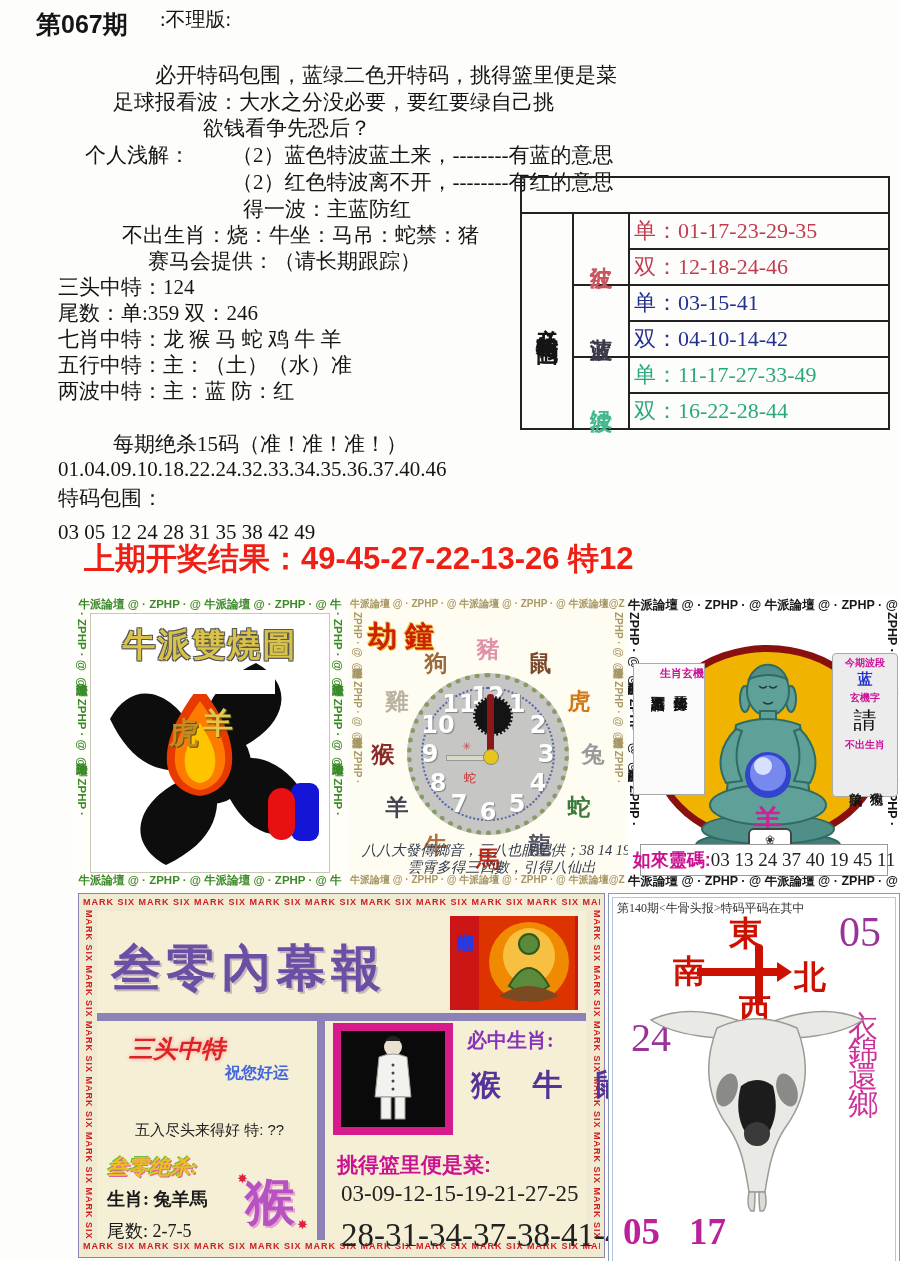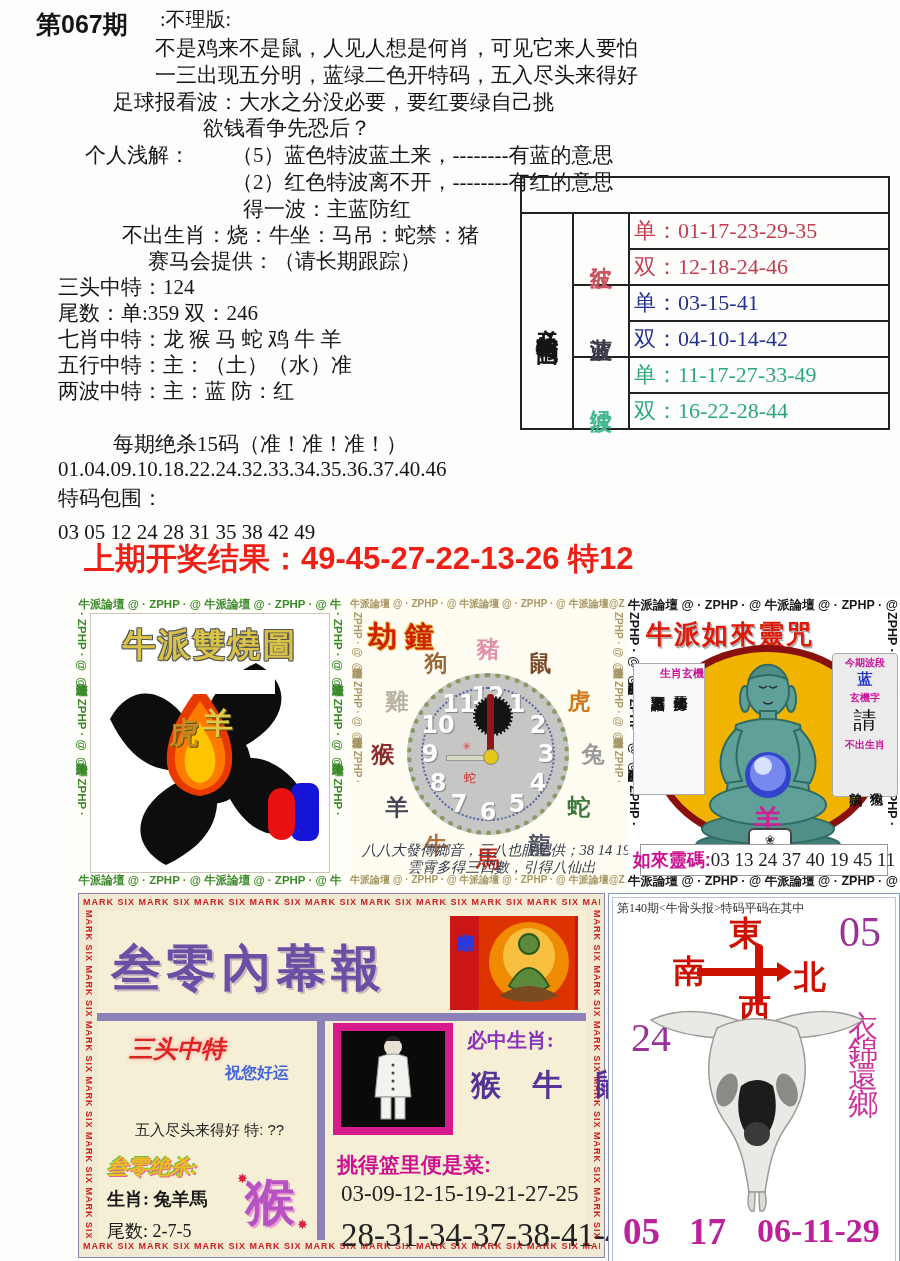--- a/index.html
+++ b/index.html
@@ -147,26 +147,25 @@
          color:#cc3399;letter-spacing:26px;}
   .sk-bot{font-size:37px;color:#bb2299;font-weight:bold;}
 </style>
 </head>
 <body>
 
 <div id="page">
 
   <span class="abs issue" style="left:36px;top:8px">第067期</span>
   <span class="abs edition" style="left:160px;top:6px">:不理版:</span>
-  <span class="abs tl" style="left:155px;top:34px">不是鸡来不是鼠，人见人想是何肖，可见它来人要怕</span>
-  <span class="abs tl" style="left:155px;top:61px">一三出现五分明，蓝绿二色开特码，五入尽头来得好</span>
+  <span class="abs tl" style="left:155px;top:61px">必开特码包围，蓝绿二色开特码，挑得篮里便是菜</span>
   <span class="abs tl" style="left:113px;top:88px">足球报看波：大水之分没必要，要红要绿自己挑</span>
   <span class="abs tl" style="left:203px;top:114px">欲钱看争先恐后？</span>
   <span class="abs tl" style="left:85px;top:141px">个人浅解：</span>
-  <span class="abs tl" style="left:232px;top:141px">（5）蓝色特波蓝土来，--------有蓝的意思</span>
+  <span class="abs tl" style="left:232px;top:141px">（2）蓝色特波蓝土来，--------有蓝的意思</span>
   <span class="abs tl" style="left:232px;top:168px">（2）红色特波离不开，--------有红的意思</span>
   <span class="abs tl" style="left:243px;top:195px">得一波：主蓝防红</span>
   <span class="abs tl" style="left:122px;top:221px">不出生肖：烧：牛坐：马吊：蛇禁：猪</span>
   <span class="abs tl" style="left:148px;top:247px">赛马会提供：（请长期跟踪）</span>
   <span class="abs tl" style="left:58px;top:273px">三头中特：124</span>
   <span class="abs tl" style="left:58px;top:299px">尾数：单:359 双：246</span>
   <span class="abs tl" style="left:58px;top:325px">七肖中特：龙 猴 马 蛇 鸡 牛 羊</span>
   <span class="abs tl" style="left:58px;top:351px">五行中特：主：（土）（水）准</span>
   <span class="abs tl" style="left:58px;top:377px">两波中特：主：蓝 防：红</span>
   <span class="abs tl" style="left:113px;top:430px">每期绝杀15码（准！准！准！）</span>
@@ -275,21 +274,20 @@
 
     <div class="clock-cap" style="top:244px">八八大發傳鄉音，三八也眼望供；38 14 19 46</div>
     <div class="clock-cap" style="top:261px;left:40px;width:223px">雲霄多得三四數，引得八仙出</div>
   </div>
 
   <div id="panel-buddha" class="panel">
     <div class="strip-h" style="top:0">牛派論壇 @ · ZPHP · @ 牛派論壇 @ · ZPHP · @ 牛</div>
     <div class="strip-h" style="bottom:0">牛派論壇 @ · ZPHP · @ 牛派論壇 @ · ZPHP · @ 牛</div>
     <div class="strip-v" style="left:0">ZPHP · @ 牛派論壇 @ · ZPHP · @ 牛派論壇 @ · ZPHP ·</div>
     <div class="strip-v" style="right:0">ZPHP · @ 牛派論壇 @ · ZPHP · @ 牛派論壇 @ · ZPHP ·</div>
-    <span class="abs bud-title">牛派如來靈咒</span>
     <div class="bud-ellipse"></div>
 
     <svg class="abs" style="left:40px;top:56px;z-index:2" width="200" height="210" viewBox="0 0 200 210">
       <g stroke="#2f6b63" stroke-width="2" fill="#5fa098">
         <ellipse cx="100" cy="192" rx="72" ry="13" fill="#417f78"></ellipse>
         <ellipse cx="100" cy="176" rx="66" ry="15" fill="#4f8f88"></ellipse>
         <ellipse cx="77" cy="46" rx="5" ry="13"></ellipse>
         <ellipse cx="123" cy="46" rx="5" ry="13"></ellipse>
         <ellipse cx="100" cy="38" rx="21" ry="25"></ellipse>
         <path d="M81,26 A21,25 0 0 1 119,26 Q100,18 81,26 Z" fill="#4f8f88"></path>
@@ -417,16 +415,15 @@
         <path d="M120,198 C122,208 121,214 118,217 L115,217 C114,210 114,203 114,198 Z" fill="#dddbd6"></path>
       </g>
       <ellipse cx="82" cy="96" rx="10" ry="17" fill="#8a8a86" transform="rotate(18 82 96)"></ellipse>
       <ellipse cx="142" cy="96" rx="10" ry="17" fill="#8a8a86" transform="rotate(-18 142 96)"></ellipse>
       <path d="M96,92 C90,114 93,136 112,152 C131,136 134,114 128,92 C118,84 106,84 96,92 Z" fill="#1c1c1c"></path>
       <ellipse cx="112" cy="140" rx="13" ry="12" fill="#3a3a3a"></ellipse>
     </svg>
 
     <span class="abs sk-bot" style="left:14px;top:316px">05</span>
     <span class="abs sk-bot" style="left:80px;top:316px">17</span>
-    <span class="abs sk-bot" style="left:148px;top:318px;font-size:34px">06-11-29</span>
   </div>
 
 </div>
 
 </body></html>

